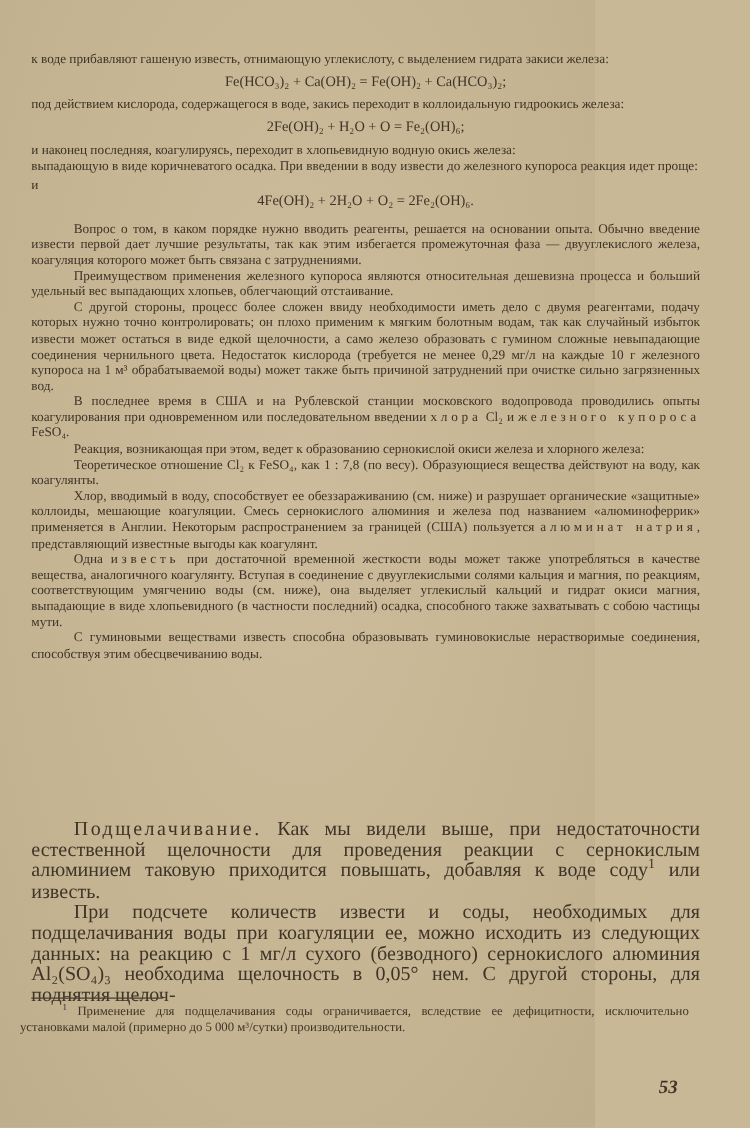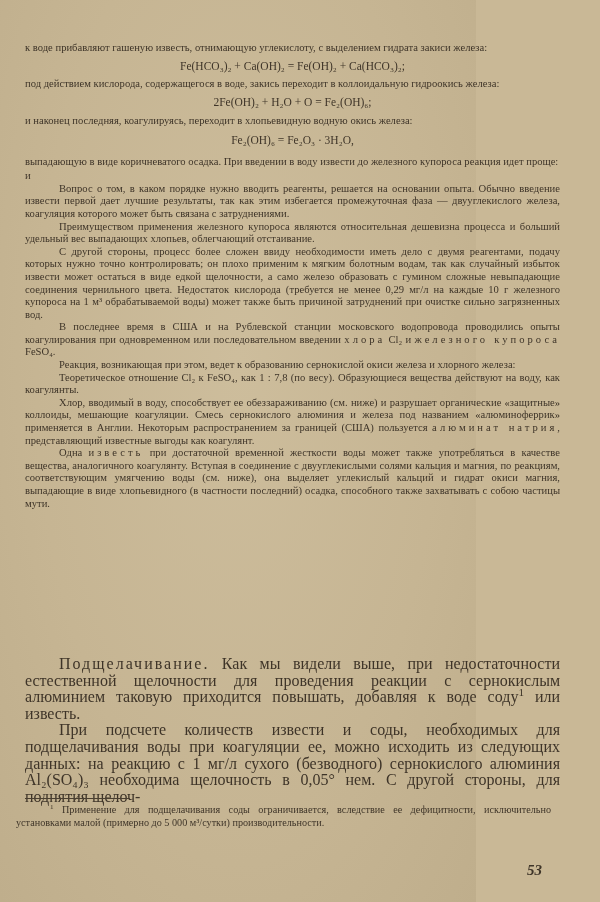--- a/index.html
+++ b/index.html
@@ -31,23 +31,23 @@
 <body>
 
 <div class="page">
 
   <div class="col small" style="top:42px;">
     <p>к воде прибавляют гашеную известь, отнимающую углекислоту, с выделением гидрата закиси железа:</p>
     <p class="formula" style="margin:5px 0 6px;">Fe(HCO₃)₂ + Ca(OH)₂ = Fe(OH)₂ + Ca(HCO₃)₂;</p>
     <p>под действием кислорода, содержащегося в воде, закись переходит в коллоидальную гидроокись железа:</p>
     <p class="formula" style="margin:5px 0 7px;">2Fe(OH)₂ + H₂O + O = Fe₂(OH)₆;</p>
     <p>и наконец последняя, коагулируясь, переходит в хлопьевидную водную окись железа:</p>
-    <p class="formula" style="margin:6px 0 9px;">Fe₂(OH)₆ = Fe₂O₃ · 3H₂O,</p>
     <p>выпадающую в виде коричневатого осадка. При введении в воду извести до железного купороса реакция идет проще:</p>
     <p style="margin:2px 0 0;">и</p>
+    <p class="formula" style="margin:0 0 10px;">4Fe(OH)₂ + 2H₂O + O₂ = 2Fe₂(OH)₆.</p>
     <p class="indent">Вопрос о том, в каком порядке нужно вводить реагенты, решается на основании опыта. Обычно введение извести первой дает лучшие результаты, так как этим избегается промежуточная фаза — двууглекислого железа, коагуляция которого может быть связана с затруднениями.</p>
     <p class="indent">Преимуществом применения железного купороса являются относительная дешевизна процесса и больший удельный вес выпадающих хлопьев, облегчающий отстаивание.</p>
     <p class="indent">С другой стороны, процесс более сложен ввиду необходимости иметь дело с двумя реагентами, подачу которых нужно точно контролировать; он плохо применим к мягким болотным водам, так как случайный избыток извести может остаться в виде едкой щелочности, а само железо образовать с гумином сложные невыпадающие соединения чернильного цвета. Недостаток кислорода (требуется не менее 0,29 мг/л на каждые 10 г железного купороса на 1 м³ обрабатываемой воды) может также быть причиной затруднений при очистке сильно загрязненных вод.</p>
     <p class="indent">
       <span>В последнее время в США и на Рублевской станции московского водопровода проводились опыты коагулирования при одновременном или последовательном введении</span>
       <span class="sp">хлора</span>
       <span>Cl₂ и</span>
       <span class="sp">железного купороса</span>
       <span>FeSO₄.</span>
     </p>
@@ -55,20 +55,21 @@
     <p class="indent">Теоретическое отношение Cl₂ к FeSO₄, как 1 : 7,8 (по весу). Образующиеся вещества действуют на воду, как коагулянты.</p>
     <p class="indent">
       <span>Хлор, вводимый в воду, способствует ее обеззараживанию (см. ниже) и разрушает органические «защитные» коллоиды, мешающие коагуляции. Смесь сернокислого алюминия и железа под названием «алюминоферрик» применяется в Англии. Некоторым распространением за границей (США) пользуется</span>
       <span class="sp">алюминат натрия</span><span>, представляющий известные выгоды как коагулянт.</span>
     </p>
     <p class="indent">
       <span>Одна</span>
       <span class="sp">известь</span>
       <span>при достаточной временной жесткости воды может также употребляться в качестве вещества, аналогичного коагулянту. Вступая в соединение с двууглекислыми солями кальция и магния, по реакциям, соответствующим умягчению воды (см. ниже), она выделяет углекислый кальций и гидрат окиси магния, выпадающие в виде хлопьевидного (в частности последний) осадка, способного также захватывать с собою частицы мути.</span>
     </p>
+    <p class="indent">С гуминовыми веществами известь способна образовывать гуминовокислые нерастворимые соединения, способствуя этим обесцвечиванию воды.</p>
   </div>
 
   <div class="col large" style="top:656px;">
     <p class="indent">
       <span class="sp" style="letter-spacing:2px;">Подщелачивание.</span>
       <span>Как мы видели выше, при недостаточности естественной щелочности для проведения реакции с сернокислым алюминием таковую приходится повышать, добавляя к воде соду</span><sup>1</sup>
       <span>или известь.</span>
     </p>
     <p class="indent">При подсчете количеств извести и соды, необходимых для подщелачивания воды при коагуляции ее, можно исходить из следующих данных: на реакцию с 1 мг/л сухого (безводного) сернокислого алюминия Al₂(SO₄)₃ необходима щелочность в 0,05° нем. С другой стороны, для поднятия щелоч-</p>
   </div>

